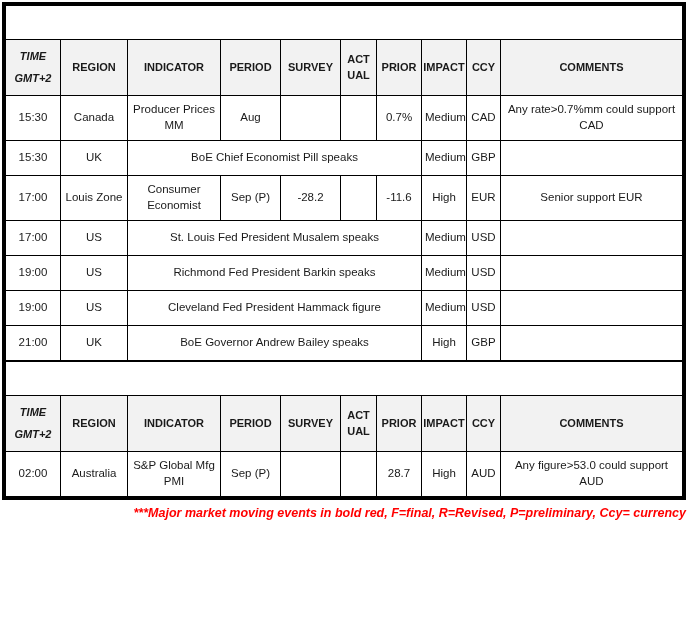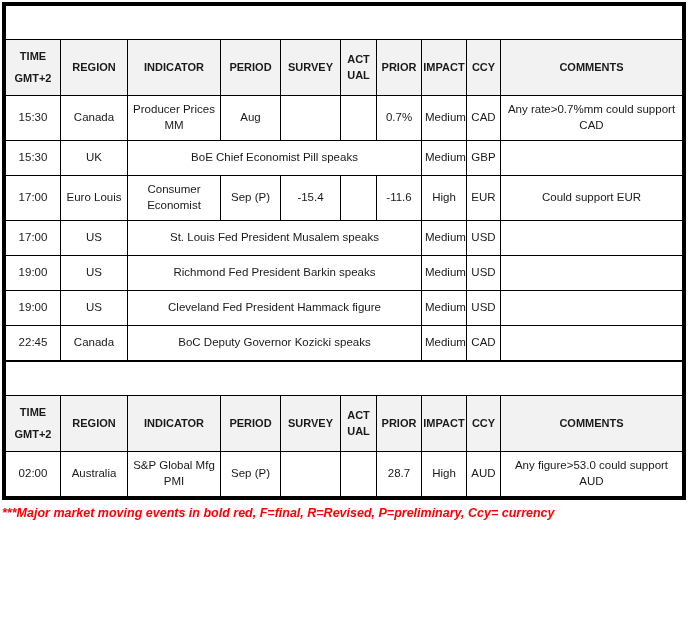--- a/index.html
+++ b/index.html
@@ -21,28 +21,28 @@
   th.banner{
     background:var(--banner-bg);color:var(--banner-text);
     font-size:14px;font-weight:bold;letter-spacing:.2px;
     height:34px;border:2px solid var(--border);
   }
   tr.header-row th{
     background:var(--header-bg);font-weight:bold;font-size:11px;
     height:56px;padding:2px 1px;
   }
   tr.header-row th div{margin:1px 0;}
-  tr.header-row th.hdr-col-0 div{margin:7px 0;}
+  tr.header-row th.hdr-col-0 div{margin:7px 0;font-style:italic;}
   tr.row td{height:35px;}
   tr.row.tall td{height:45px;}
   td.c-comment{font-size:11px;padding:1px 6px;margin-left:44px;}
   td.c-indicator{padding:1px 4px;}
   .footer{
     color:var(--footer-text);font-weight:bold;font-style:italic;
-    font-size:12.5px;text-align:left;padding:6px 0 4px 0;
+    font-size:12.5px;text-align:right;padding:6px 0 4px 0;
   }
   
   col.w-time{width:55px;} col.w-region{width:67px;} col.w-indicator{width:93px;}
   col.w-period{width:60px;} col.w-survey{width:60px;} col.w-actual{width:36px;}
   col.w-prior{width:45px;} col.w-impact{width:45px;} col.w-ccy{width:34px;}
   col.w-comments{width:auto;}
 </style>
 </head>
 <body>
 
@@ -120,29 +120,29 @@
     <td class="c-region">UK</td>
     <td class="c-event" colspan="5">BoE Chief Economist Pill speaks</td>
     <td class="c-impact">Medium</td>
     <td class="c-ccy">GBP</td>
     <td class="c-comment"></td>
   </tr>
 
 
   <tr class="row tall">
     <td class="c-time">17:00</td>
-    <td class="c-region">Euro Louis</td>
+    <td class="c-region">Louis Zone</td>
     <td class="c-indicator">Consumer Economist</td>
     <td class="c-period">Sep (P)</td>
-    <td class="c-survey">-15.4</td>
+    <td class="c-survey">-28.2</td>
     <td class="c-actual"></td>
     <td class="c-prior">-11.6</td>
     <td class="c-impact">High</td>
     <td class="c-ccy">EUR</td>
-    <td class="c-comment">Could support EUR</td>
+    <td class="c-comment">Senior support EUR</td>
   </tr>
 
   <tr class="row">
     <td class="c-time">17:00</td>
     <td class="c-region">US</td>
     <td class="c-event" colspan="5">St. Louis Fed President Musalem speaks</td>
     <td class="c-impact">Medium</td>
     <td class="c-ccy">USD</td>
     <td class="c-comment"></td>
   </tr>
@@ -159,29 +159,29 @@
   <tr class="row">
     <td class="c-time">19:00</td>
     <td class="c-region">US</td>
     <td class="c-event" colspan="5">Cleveland Fed President Hammack figure</td>
     <td class="c-impact">Medium</td>
     <td class="c-ccy">USD</td>
     <td class="c-comment"></td>
   </tr>
 
 
-
-  <tr class="row">
-    <td class="c-time">22:45</td>
-    <td class="c-region">Canada</td>
-    <td class="c-event" colspan="5">BoC Deputy Governor Kozicki speaks</td>
-    <td class="c-impact">Medium</td>
-    <td class="c-ccy">CAD</td>
-    <td class="c-comment"></td>
-  </tr>
+  <tr class="row">
+    <td class="c-time">21:00</td>
+    <td class="c-region">UK</td>
+    <td class="c-event" colspan="5">BoE Governor Andrew Bailey speaks</td>
+    <td class="c-impact">High</td>
+    <td class="c-ccy">GBP</td>
+    <td class="c-comment"></td>
+  </tr>
+
 </tbody>
   </table>
 
   <table class="cal-table">
     <colgroup>
       <col class="w-time">
             <col class="w-region">
             <col class="w-indicator">
       <col class="w-period">
             <col class="w-survey">

